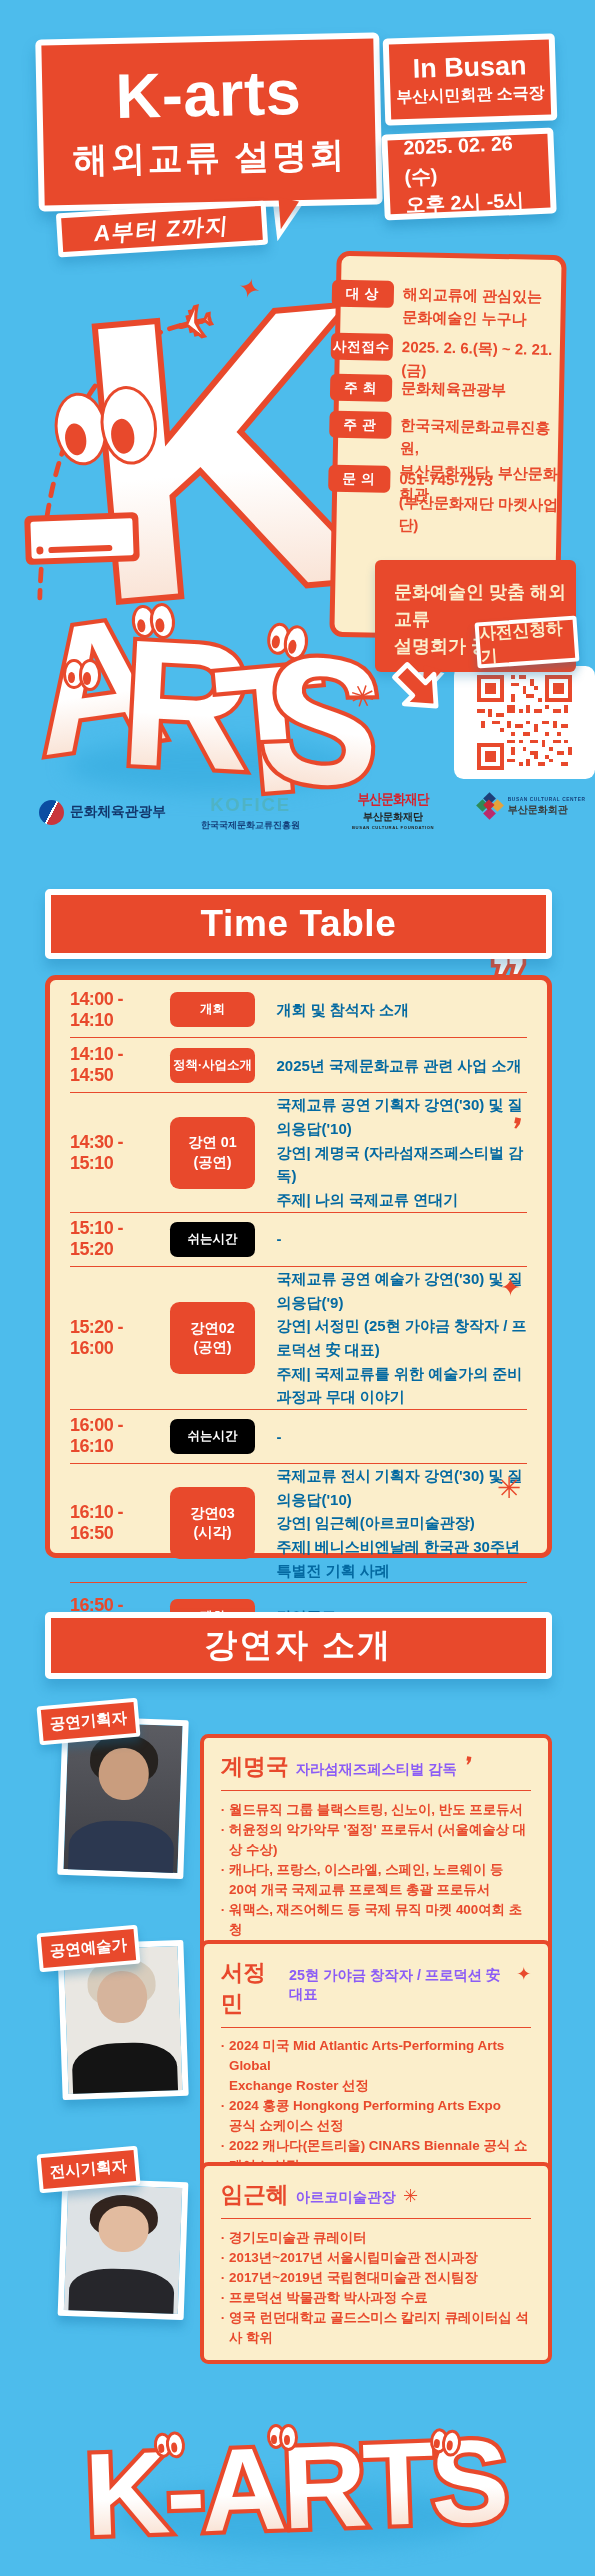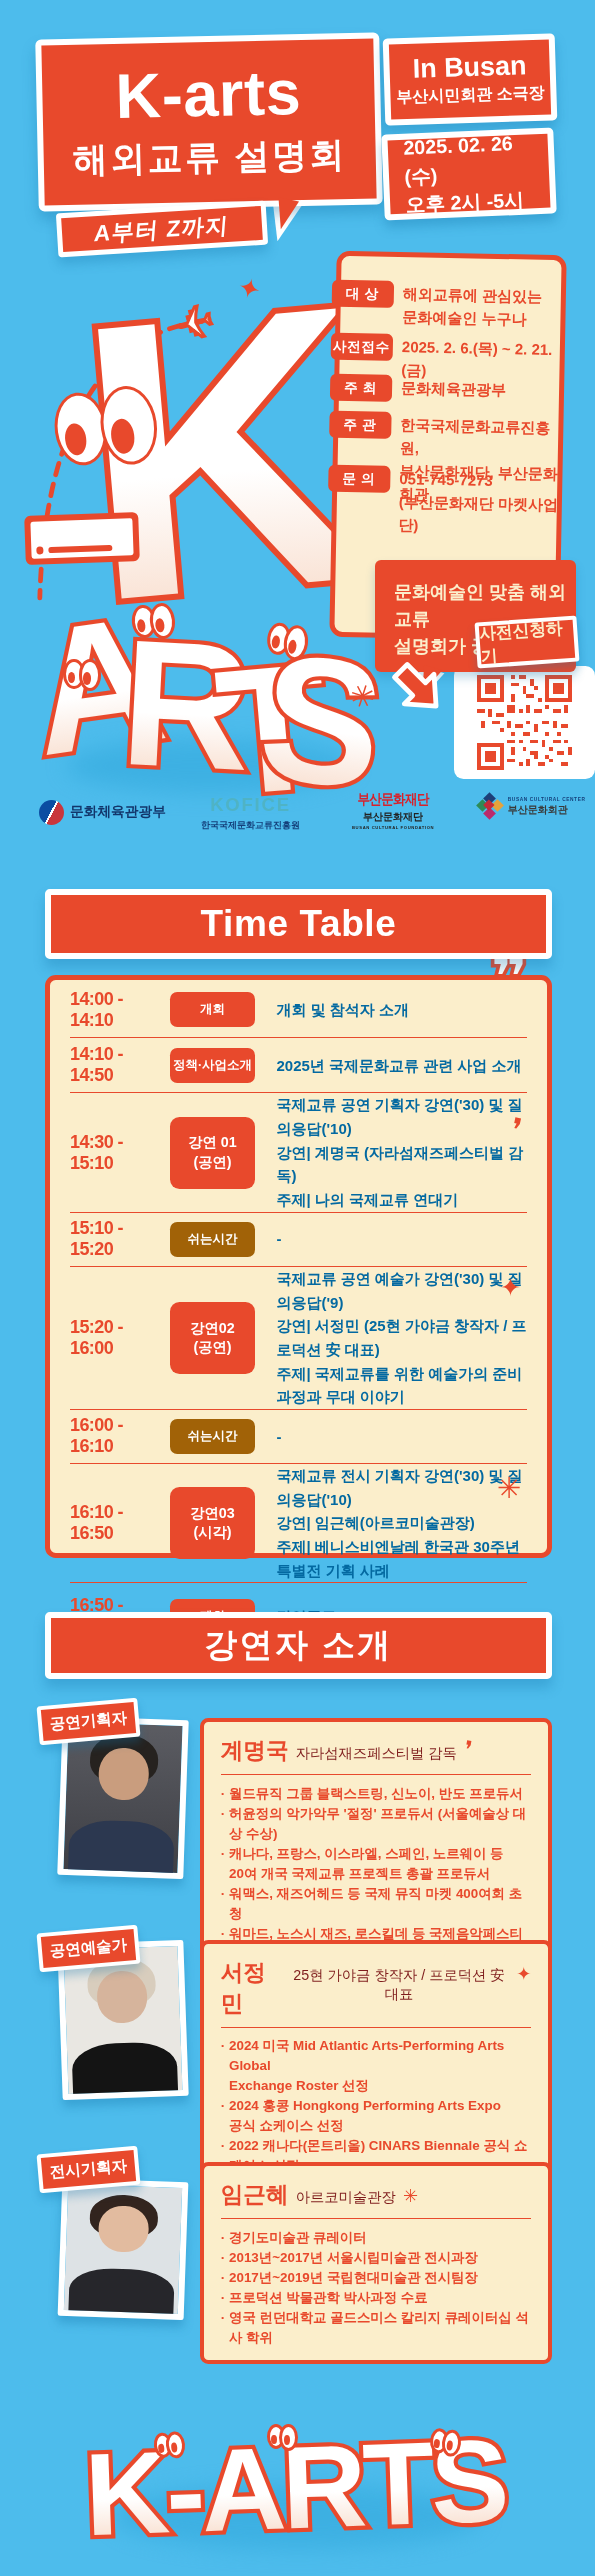--- a/index.html
+++ b/index.html
@@ -147,21 +147,21 @@
   .tt-row{display:flex;align-items:center;position:relative;min-height:55px;flex:none;}
   .tt-row + .tt-row{border-top:1.8px solid #E8492C;}
   .tt-row[data-variant="red-tall"]{min-height:94px;}
   .tt-row[data-variant="peach"]{min-height:54px;}
   .tt-row:last-of-type{min-height:67px;}
   .tt-time{width:100px;flex:none;font-size:18px;font-weight:700;color:#E8492C;letter-spacing:-0.6px;}
   .tt-badge{width:85px;min-height:35px;flex:none;margin-right:21.5px;border-radius:7.2px;background:#E8492C;
     color:#fff;font-size:12.5px;font-weight:700;display:flex;align-items:center;justify-content:center;
     text-align:center;line-height:1.35;white-space:pre-line;padding:3.6px 2.4px;}
   .tt-row[data-variant="red-tall"] .tt-badge{min-height:72px;border-radius:9.5px;font-size:14.3px;}
-  .tt-row[data-variant="peach"] .tt-badge{background:#a16207;}
+  .tt-row[data-variant="peach"] .tt-badge{background:#000000;}
   .tt-desc{flex:1;}
   .tt-line{font-size:15px;font-weight:700;color:#0369a1;line-height:1.58;}
   .tt-deco{position:absolute;right:6px;top:10.7px;font-size:25px;color:#E8492C;}
   .tt-deco[data-deco="comma"]{font-size:32px;transform:rotate(12deg);top:18px;}
   .tt-deco[data-deco="diamond"]{top:6px;}
   .tt-deco[data-deco="asterisk"]{top:7.2px;font-size:29px;}
 
   
   .sp-host{left:0;top:0;width:596px;height:0;}
   .sp-block{position:absolute;left:0;width:596px;}
@@ -188,26 +188,26 @@
   .sp-host > div:nth-of-type(2) .ph-bg{background:#E9E7E2;}
   .sp-host > div:nth-of-type(2) .ph-hair{background:#D8CDBD;}
   .sp-host > div:nth-of-type(2) .ph-face{background:#D6B49C;}
   .sp-host > div:nth-of-type(2) .ph-body{background:#141414;}
   .sp-host > div:nth-of-type(3) .ph-bg{background:#DDE2E5;}
   .sp-host > div:nth-of-type(3) .ph-hair{background:#32241E;}
   .sp-host > div:nth-of-type(3) .ph-face{background:#E2BB9F;}
   .sp-host > div:nth-of-type(3) .ph-body{background:#26262B;}
   .sp-card{position:absolute;left:200px;width:352px;background:#FBEECB;border:4.2px solid #E8492C;
     border-radius:8.3px;padding:13px 16.7px 12px;z-index:3;}
-  .sp-host > div:nth-of-type(1) .sp-card{top:16px;}
+  .sp-host > div:nth-of-type(1) .sp-card{top:32px;}
   .sp-host > div:nth-of-type(2) .sp-card{top:10.7px;}
   .sp-host > div:nth-of-type(3) .sp-card{top:12px;}
   .sp-head{display:flex;align-items:baseline;border-bottom:1.8px solid #E8492C;padding-bottom:8.3px;margin-bottom:8.3px;}
   .sp-name{font-size:22.6px;font-weight:800;color:#E8492C;}
-  .sp-title{font-size:14.3px;font-weight:400;color:#7f1d1d;margin-left:7.2px;text-align:center;}
+  .sp-title{font-size:14.3px;font-weight:700;color:#8b5cf6;margin-left:7.2px;}
   .sp-deco{font-size:18px;color:#E8492C;margin-left:7.2px;}
   .sp-deco[data-deco="comma"]{font-size:24px;transform:rotate(10deg);display:inline-block;}
   .sp-bullet{font-size:13.4px;font-weight:700;color:#E8492C;line-height:20px;white-space:pre-line;
     padding-left:8.3px;position:relative;}
   .sp-bullet::before{content:"·";position:absolute;left:0;top:0;}
 
   
   .footer-blob{left:113px;top:2484px;width:369px;height:66px;}
   .footer-logo{left:85px;top:2429px;font-size:117px;letter-spacing:-3.6px;--sw:8.3px;transform:rotate(-2deg);z-index:2;}
 </style>

